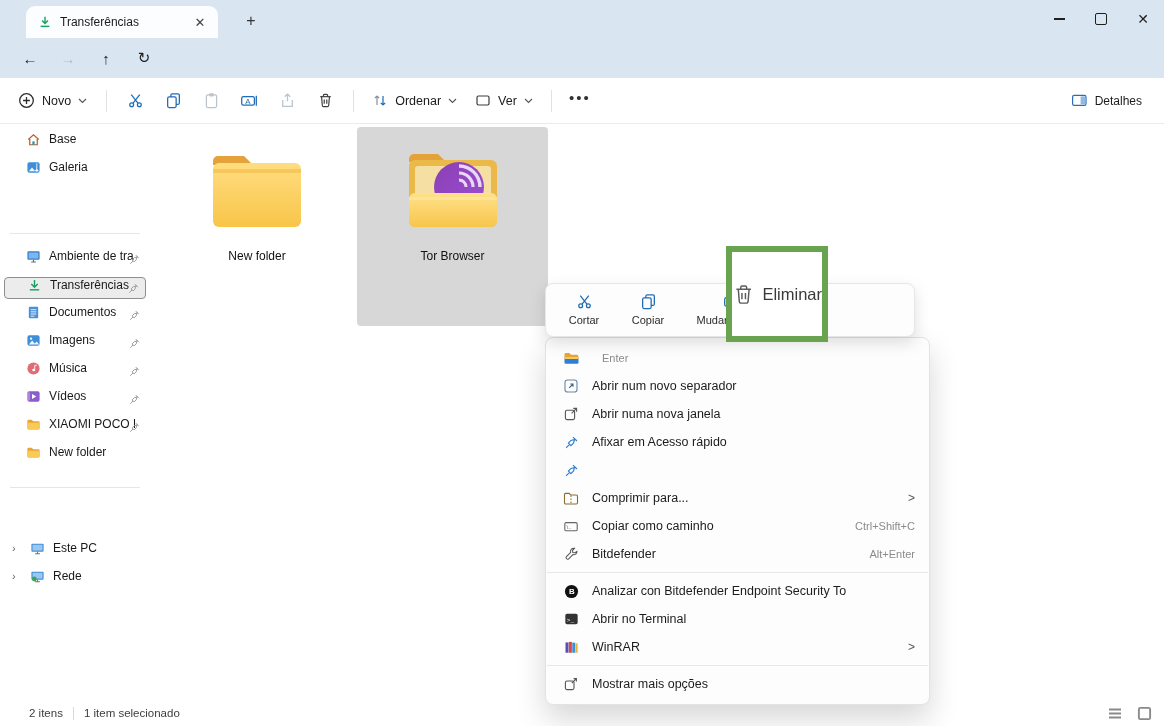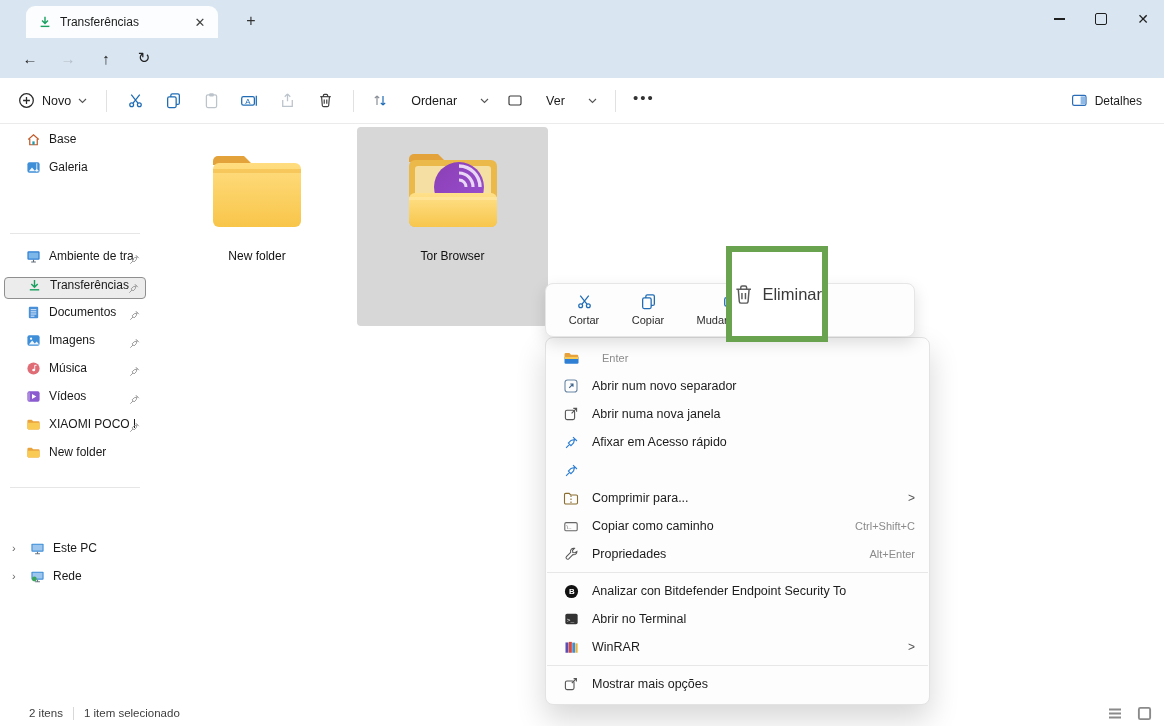--- a/index.html
+++ b/index.html
@@ -33,21 +33,21 @@
        border-radius:5px;box-sizing:border-box;display:flex;align-items:center;padding:0 10px;}
   .searchbox input{flex:1;border:none;outline:none;font-family:inherit;font-size:12.5px;color:#333;background:transparent;}
   .searchbox input::placeholder{color:#5f6a74;opacity:1;}
 
   
   .toolbar{position:absolute;left:0;top:78px;right:0;height:46px;background:#fff;border-bottom:1px solid #ebebeb;
        display:flex;align-items:center;box-sizing:border-box;}
   .tb-new{display:flex;align-items:center;gap:7px;height:32px;padding:0 10px;margin-left:8px;border-radius:5px;font-size:12.5px;color:#1b1b1b;}
   .tbsep{width:1px;height:22px;background:#e1e1e1;margin:0 9px;}
   .tbi{width:38px;height:32px;display:flex;align-items:center;justify-content:center;border-radius:5px;}
-  .tb-menu{display:flex;align-items:center;gap:23px;height:32px;padding:0 9px;border-radius:5px;font-size:12.5px;color:#1b1b1b;}
+  .tb-menu{display:flex;align-items:center;gap:7px;height:32px;padding:0 9px;border-radius:5px;font-size:12.5px;color:#1b1b1b;}
   .tb-details{margin-left:auto;display:flex;align-items:center;gap:7px;height:32px;padding:0 10px;margin-right:12px;
        font-size:12px;color:#1b1b1b;border-radius:5px;}
   .dots{font-size:15px;letter-spacing:2px;color:#333;padding-bottom:6px;}
 
   
   .sidebar{position:absolute;left:0;top:124px;width:150px;bottom:26px;background:#fff;padding-top:8px;box-sizing:border-box;}
   .side-item{position:relative;height:22px;margin:0 4px 6px 4px;display:flex;align-items:flex-start;gap:8px;
        padding-left:22px;font-size:12px;color:#191919;border-radius:4px;box-sizing:border-box;}
   .side-item .lbl{white-space:nowrap;overflow:hidden;max-width:86px;}
   .side-item.selected{background:#ececec;border:1px solid #8f8f8f;}
@@ -516,21 +516,21 @@
       <span class="mlabel">Copiar como caminho</span>
       <span class="mshort">Ctrl+Shift+C</span>
     </div>
 
     <div class="mrow">
       <span class="mico">
         <svg width="15" height="15" viewBox="0 0 16 16">
           <path d="M13.8 4.8a3.4 3.4 0 0 1-4.3 3.3L5 12.6a1.7 1.7 0 0 1-2.4-2.4L7.1 5.7a3.4 3.4 0 0 1 4.1-4.3L9.1 3.5l.3 2.3 2.3.3z" fill="none" stroke="#555" stroke-width="1.1"></path>
         </svg>
       </span>
-      <span class="mlabel">Propriedades</span>
+      <span class="mlabel">Bitdefender</span>
       <span class="mshort">Alt+Enter</span>
     </div>
 
     <div class="msep"></div>
 
     <div class="mrow">
       <span class="mico">
         <svg width="15" height="15" viewBox="0 0 16 16">
           <circle cx="8" cy="8" r="7" fill="#111"></circle>
           <text x="5.4" y="11" font-size="8.4" font-weight="bold" fill="#fff" font-family="Liberation Sans,sans-serif">B</text>

